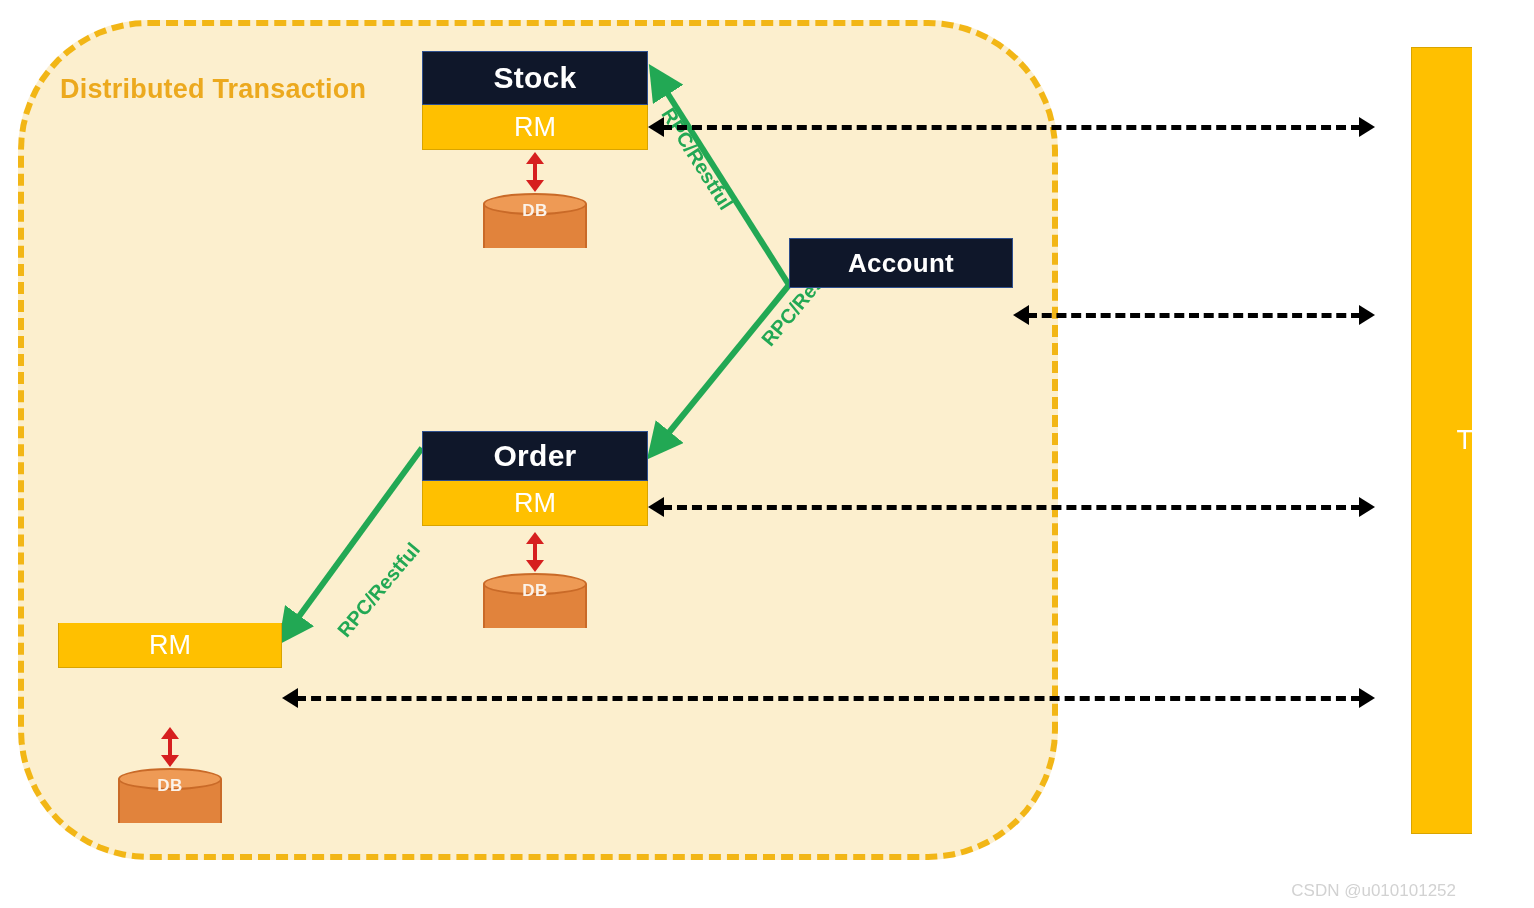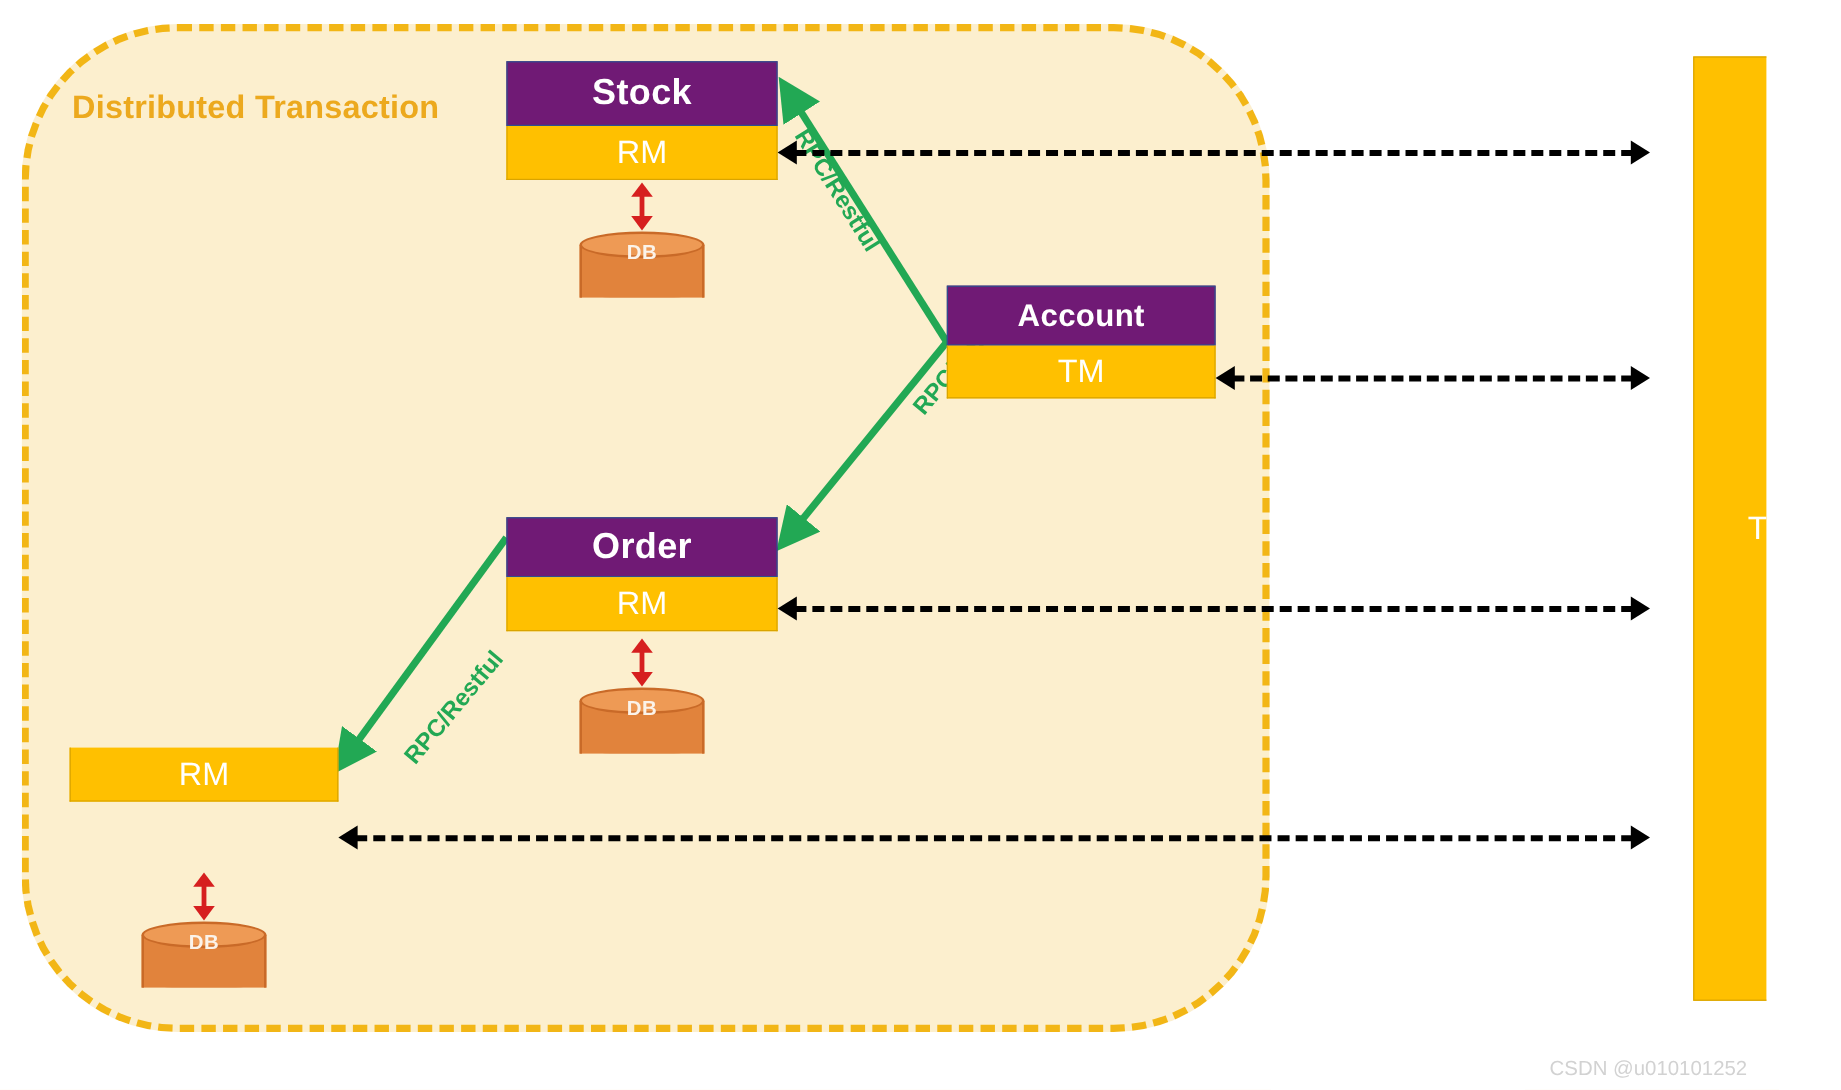--- a/index.html
+++ b/index.html
@@ -39,21 +39,21 @@
     white-space: nowrap;
   }
 
   
   .node {
     position: absolute;
     box-sizing: border-box;
   }
   .node-head {
     box-sizing: border-box;
-    background: #701a75;
+    background: #0f172a;
     border: 1px solid #2E4F8E;
     color: #ffffff;
     display: flex;
     align-items: center;
     justify-content: center;
     font-weight: bold;
     letter-spacing: 0.3px;
   }
   .node-sub {
     box-sizing: border-box;
@@ -294,21 +294,20 @@
   </div>
   <div class="db" id="db-account">
     <div class="db-bottom"></div>
     <div class="db-body"></div>
     <div class="db-top"></div>
     <div class="db-label">DB</div>
   </div>
 
   <div class="node" id="node-business">
     <div class="node-head">Account</div>
-    <div class="node-sub">TM</div>
   </div>
 
   <div class="dash-arrow" id="dash-stock">
     <div class="ahead-l"></div>
     <div class="dline"></div>
     <div class="ahead-r"></div>
   </div>
   <div class="dash-arrow" id="dash-business">
     <div class="ahead-l"></div>
     <div class="dline"></div>

